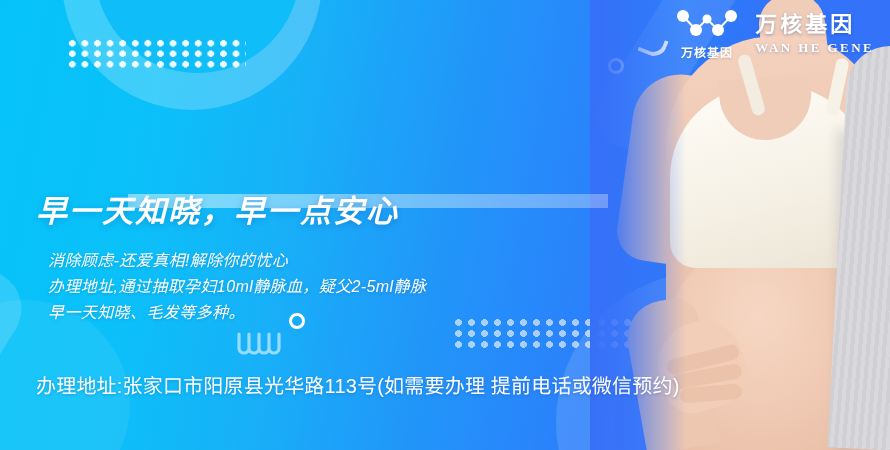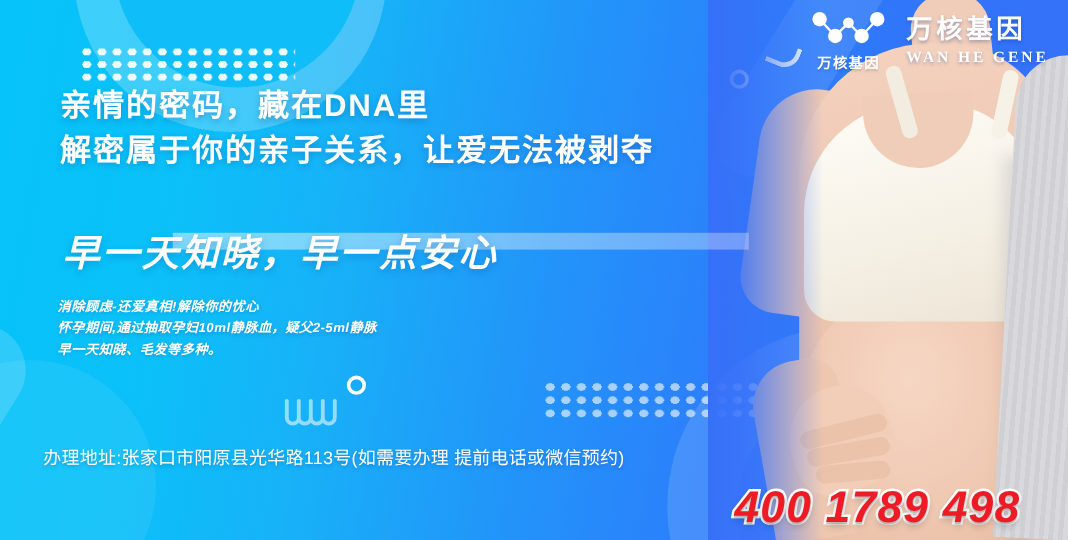--- a/index.html
+++ b/index.html
@@ -281,21 +281,21 @@
     font-weight: bold;
     letter-spacing: 1.5px;
     line-height: 1.42;
     white-space: nowrap;
     text-shadow: 0 2px 5px rgba(10,60,140,0.30);
   }
 
   
   .slogan-wrap {
     position: absolute;
-    left: 52px; top: 186px;
+    left: 36px; top: 186px;
     z-index: 5;
   }
   .slogan-bar {
     position: absolute;
     left: 92px; top: 8px;
     width: 480px; height: 14px;
     background: linear-gradient(90deg, rgba(255,255,255,0.48), rgba(255,255,255,0.30));
   }
   .slogan {
     position: relative;
@@ -309,35 +309,35 @@
   }
 
   
   .body-copy {
     position: absolute;
     left: 48px; top: 248px;
     z-index: 5;
   }
   .body-line {
     color: #ffffff;
-    font-size: 11px;
-    font-weight: bold;
+    font-size: 16px;
+    font-weight: normal;
     font-style: italic;
     letter-spacing: 0.4px;
     line-height: 1.62;
     white-space: nowrap;
     text-shadow: 0 1px 3px rgba(10,60,140,0.25);
   }
 
   
   .address {
     position: absolute;
     left: 36px; top: 370px;
     color: #ffffff;
-    font-size: 15px;
+    font-size: 20px;
     letter-spacing: 0.2px;
     white-space: nowrap;
     z-index: 5;
     text-shadow: 0 1px 3px rgba(10,60,140,0.30);
   }
 
   
   .phone {
     position: absolute;
     left: 612px; top: 402px;
@@ -416,33 +416,28 @@
         <circle cx="57" cy="8" r="6" fill="#ffffff"></circle>
       </svg>
       <span class="logo-mark-text">万核基因</span>
     </div>
     <div class="logo-text">
       <div class="logo-cn">万核基因</div>
       <div class="logo-en">WAN HE GENE</div>
     </div>
   </div>
 
-  <div class="headline">
-    <div class="headline-line">亲情的密码，藏在DNA里</div>
-    <div class="headline-line">解密属于你的亲子关系，让爱无法被剥夺</div>
-  </div>
 
   <div class="slogan-wrap">
     <div class="slogan-bar"></div>
     <div class="slogan">早一天知晓，早一点安心</div>
   </div>
 
   <div class="body-copy">
     <div class="body-line">消除顾虑-还爱真相!解除你的忧心</div>
-    <div class="body-line">怀孕期间,通过抽取孕妇10ml静脉血，疑父2-5ml静脉</div>
+    <div class="body-line">办理地址,通过抽取孕妇10ml静脉血，疑父2-5ml静脉</div>
     <div class="body-line">早一天知晓、毛发等多种。</div>
   </div>
 
   <div class="address">办理地址:张家口市阳原县光华路113号(如需要办理 提前电话或微信预约)</div>
 
-  <div class="phone">400 1789 498</div>
 
 </div>
 
 </body></html>

